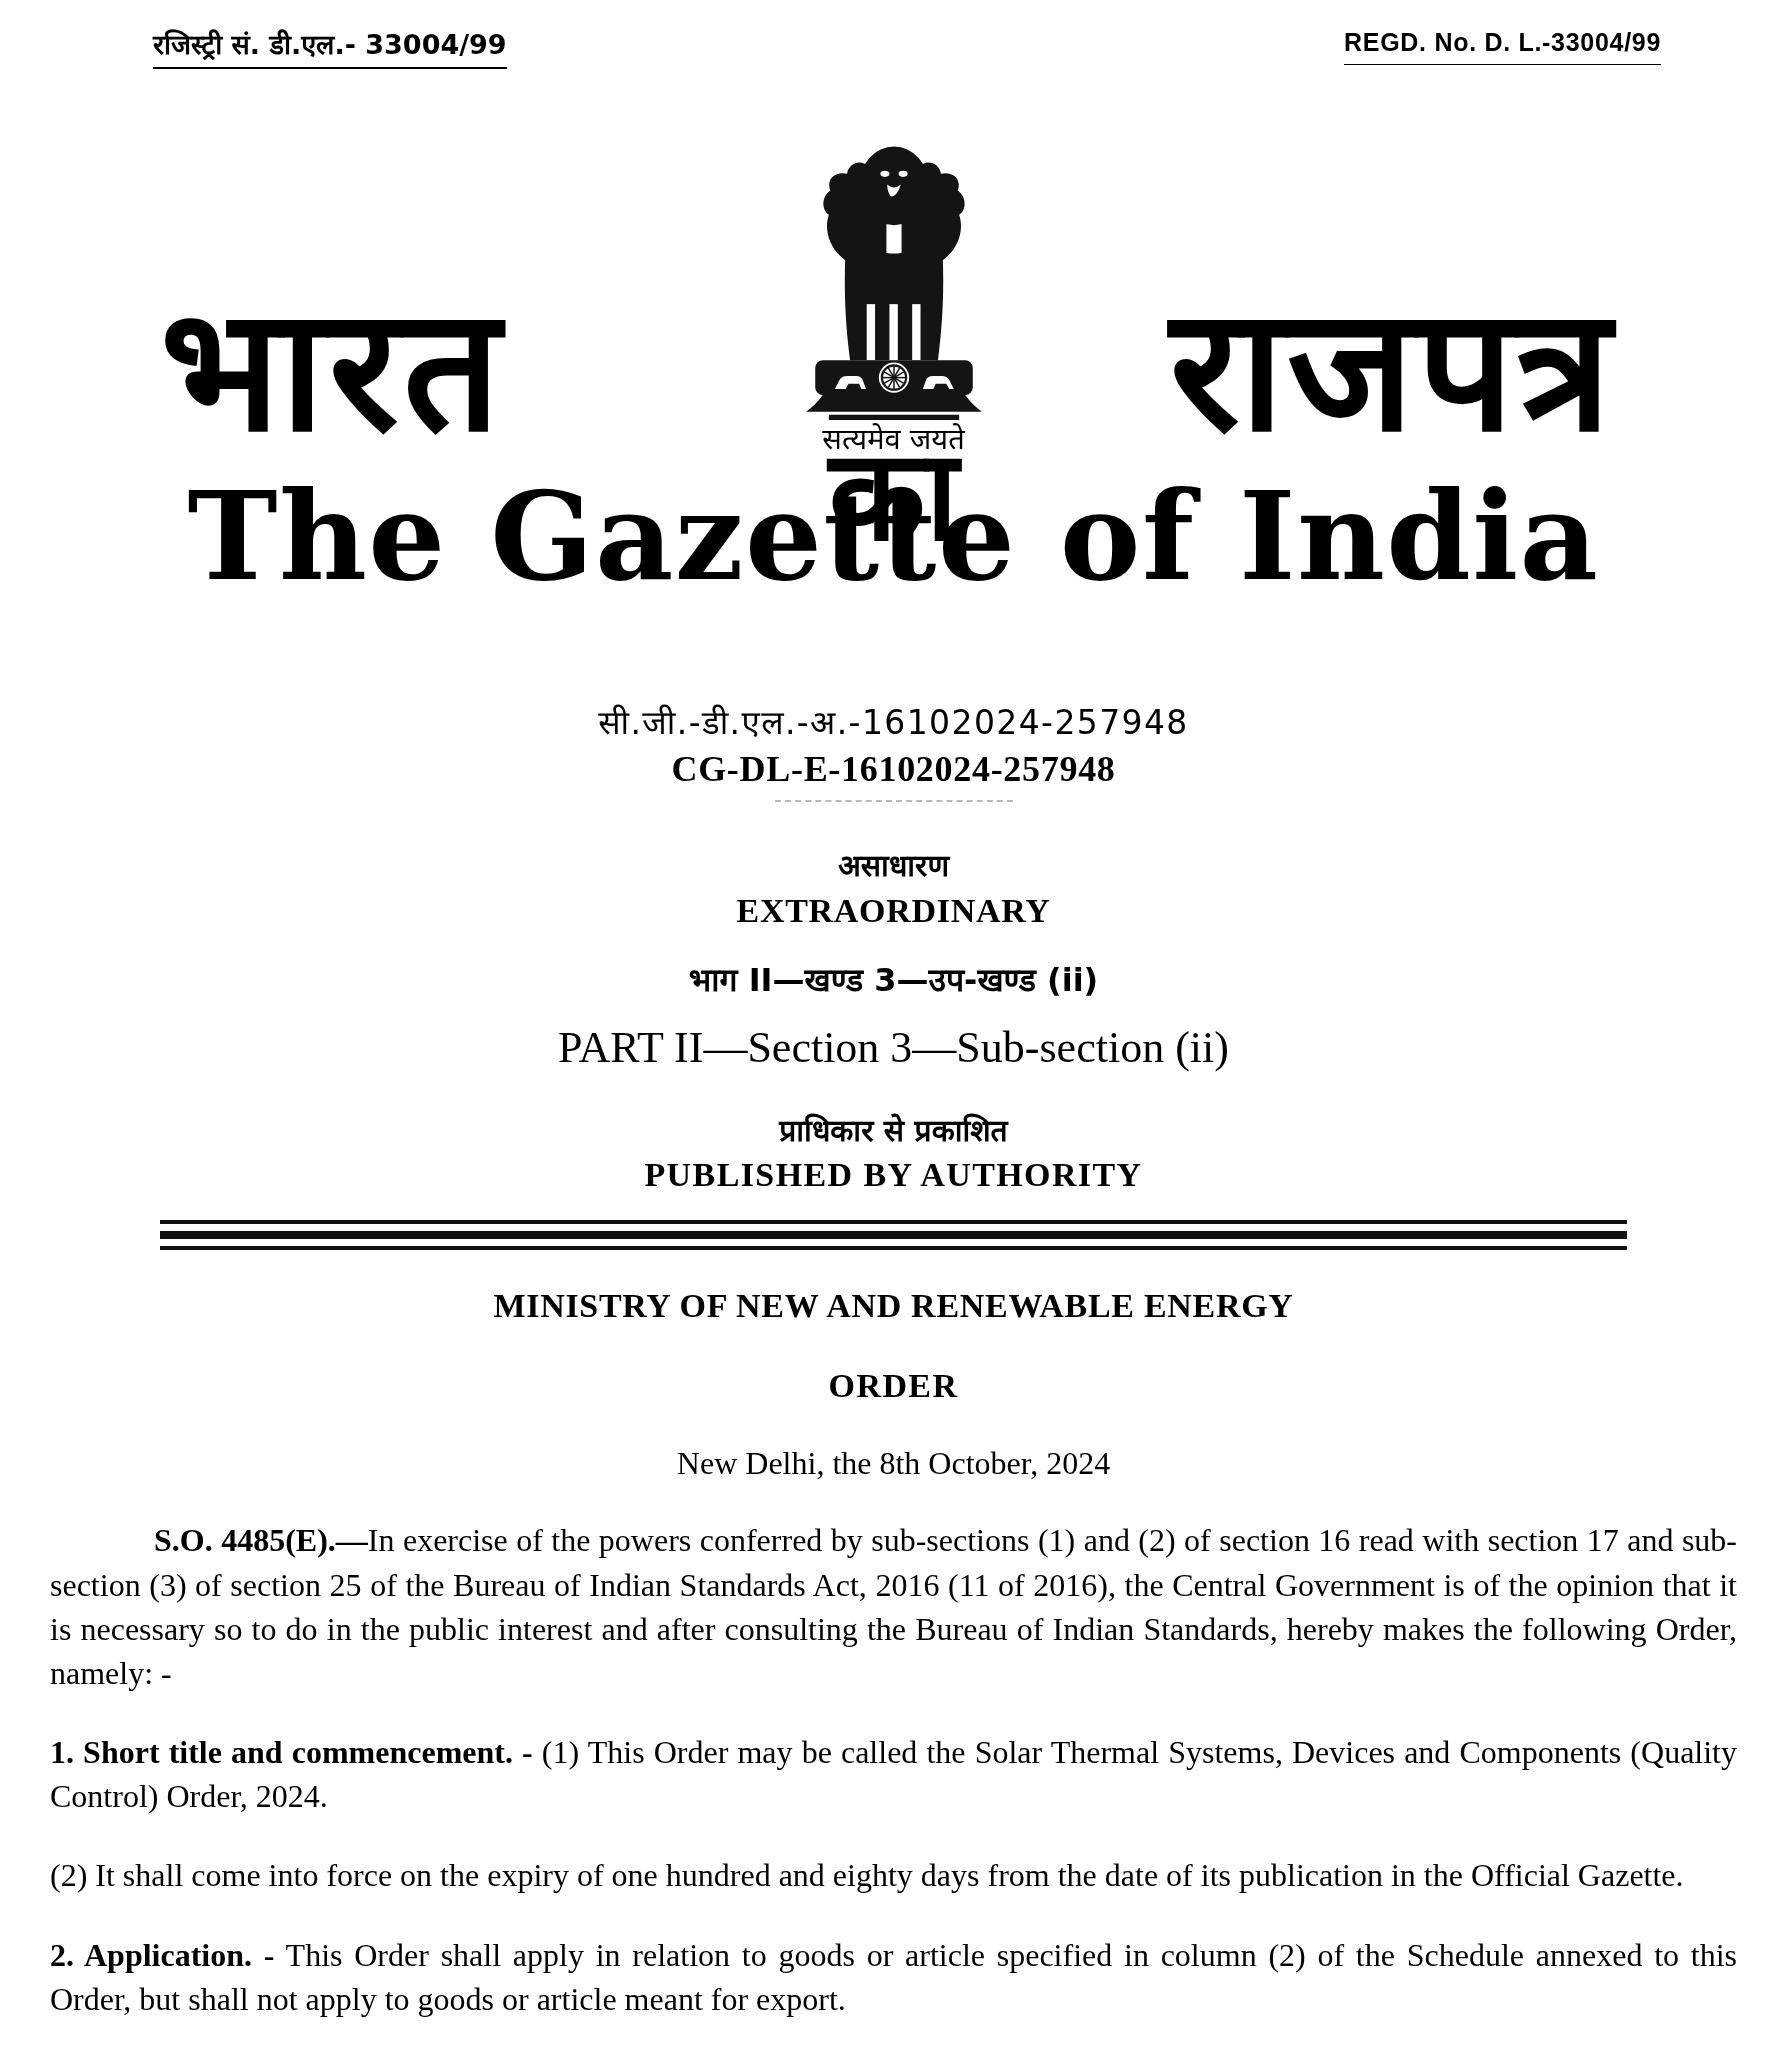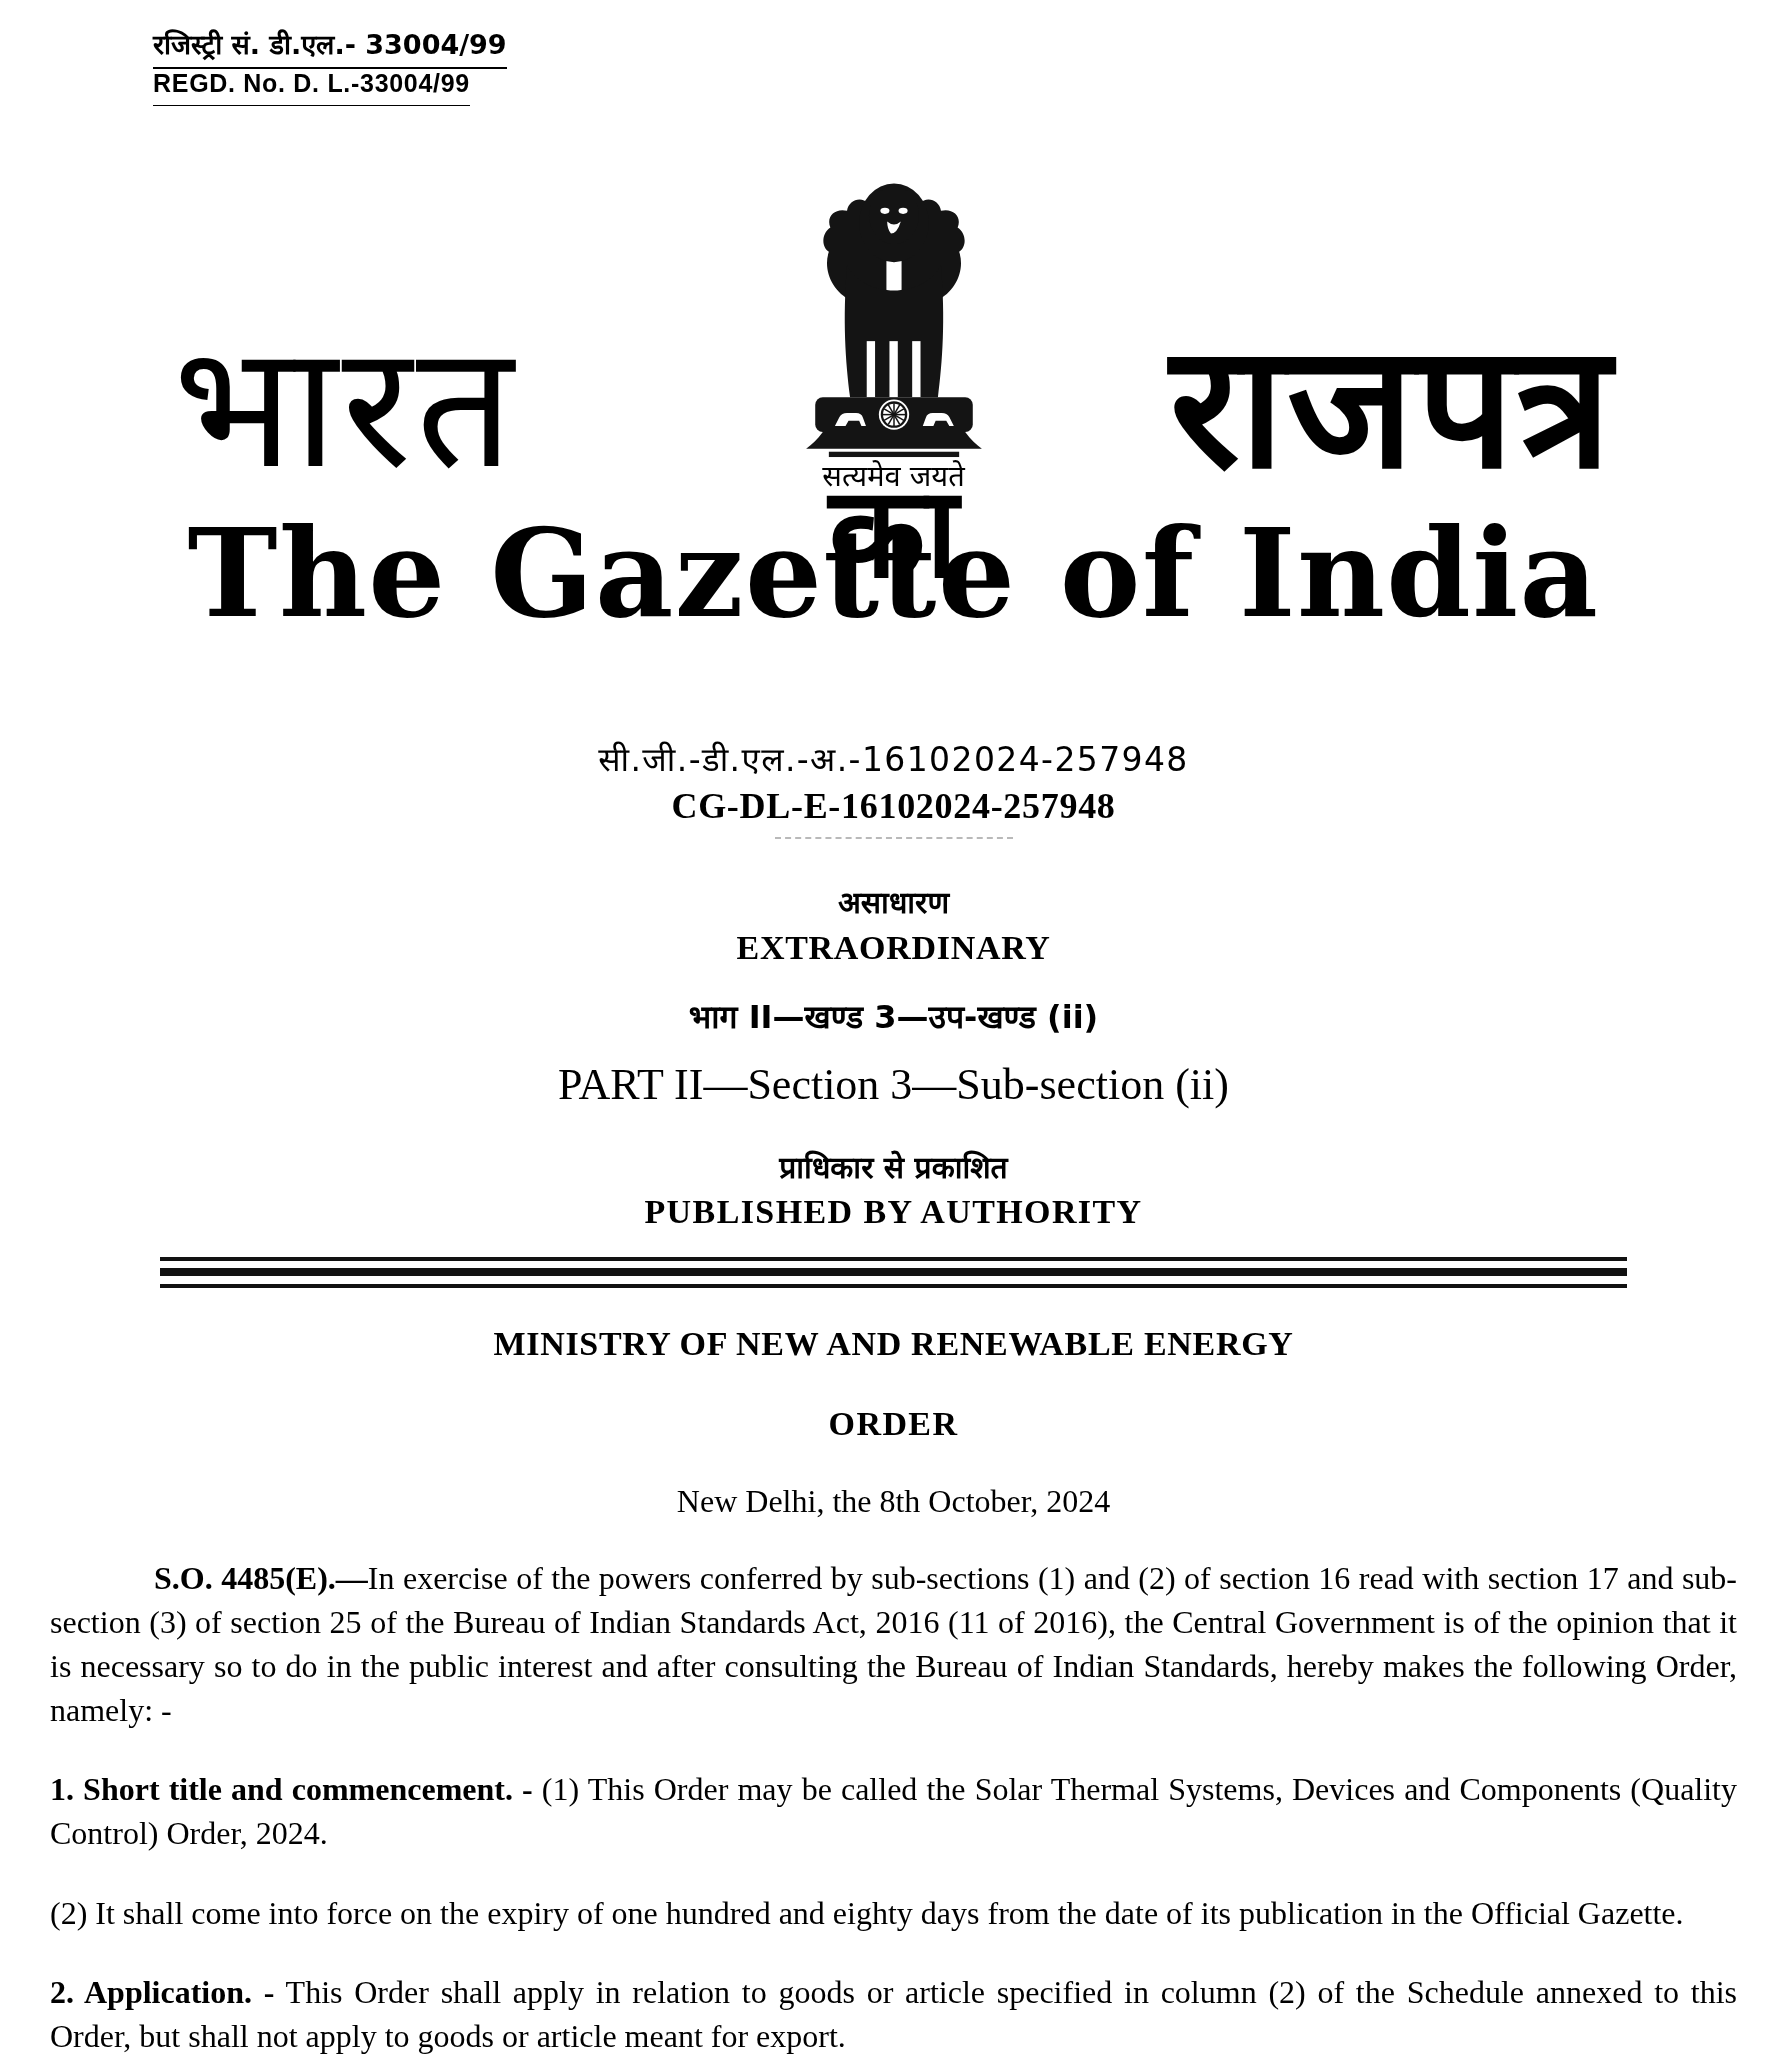--- a/index.html
+++ b/index.html
@@ -4,34 +4,34 @@
 <style>
   html,body{margin:0;padding:0;background:#ffffff;}
   body{
     width:1787px;height:2066px;position:relative;
     font-family:"Liberation Serif",serif;color:#000;
     -webkit-font-smoothing:antialiased;overflow:hidden;
   }
   .hi{font-family:"DejaVu Sans",sans-serif;}
 
   
-  .top-header{display:flex;justify-content:space-between;align-items:flex-start;
-    padding:24.5px 126px 0 153px;flex-direction:column;}
+  .top-header{display:flex;justify-content:space-between;align-items:center;
+    padding:24.5px 126px 0 153px;}
   .regd-left{font-size:27px;font-weight:700;border-bottom:2.2px solid #000;padding-bottom:5.8px;}
   .regd-right{font-family:"Liberation Sans",sans-serif;font-size:25px;font-weight:700;
     border-bottom:1.4px solid #000;padding-bottom:7.2px;letter-spacing:0.7px;}
 
   
   .masthead{position:relative;height:562px;margin-top:11.5px;}
   .emblem{position:absolute;left:50%;top:58px;transform:translateX(-50%);}
   .motto{position:absolute;left:50%;top:337px;transform:translateX(-50%);
     font-weight:400;font-size:29px;white-space:nowrap;}
   .hi-ka{position:absolute;left:50%;top:352px;transform:translateX(-50%);
     font-weight:700;font-size:126px;line-height:1;}
-  .hi-bharat{position:absolute;left:173px;top:203px;font-weight:400;font-size:171px;line-height:1;letter-spacing:4.3px;}
+  .hi-bharat{position:absolute;left:160px;top:203px;font-weight:700;font-size:171px;line-height:1;letter-spacing:4.3px;}
   .hi-rajpatra{position:absolute;right:173px;top:203px;font-weight:700;font-size:171px;line-height:1;letter-spacing:2.9px;}
   .gazette-en{position:absolute;left:0;top:395px;width:100%;text-align:center;
     font-family:"DejaVu Serif",serif;font-weight:700;font-size:121px;line-height:1;letter-spacing:1.4px;}
 
   
   .id-block{text-align:center;margin-top:56px;}
   .id-hi{font-size:33px;letter-spacing:1.4px;margin-top:44px;}
   .id-en{font-size:36px;font-weight:700;margin-top:4.3px;letter-spacing:0.7px;}
   .dash-sep{width:238px;border-top:2.9px dashed #b9b9b9;margin:10px auto 0;}
 

